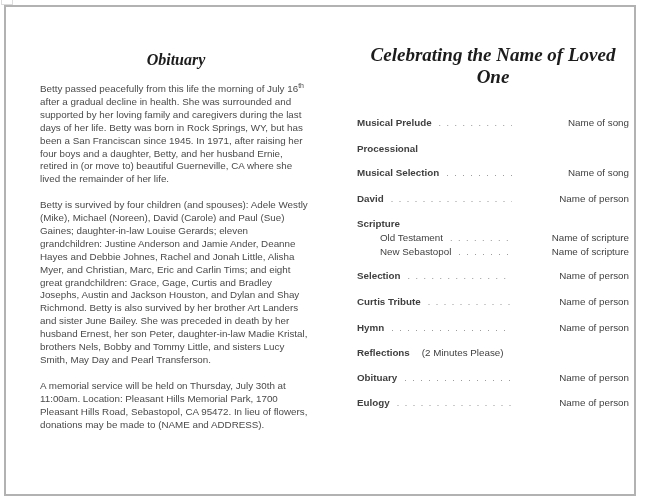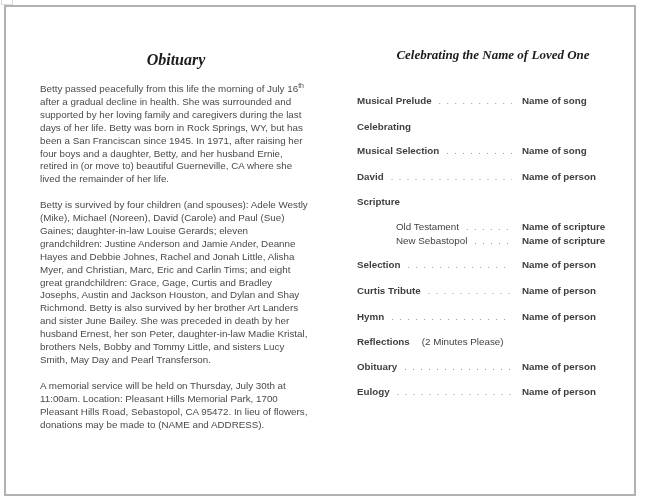--- a/index.html
+++ b/index.html
@@ -49,44 +49,44 @@
   }
   .obituary-body p { margin: 0 0 12.9px 0; }
   .obituary-body p:last-child { margin-bottom: 0; }
   .obituary-body sup { font-size: 7px; line-height: 0; }
   
   .right-page {
     position: absolute;
     left: 357px; top: 44px;
     width: 272px;
   }
-  .right-page .page-title { font-size: 13px; line-height: 22px; }
-  .program-list { margin-top: 28px; }
+  .right-page .page-title { font-size: 19px; line-height: 22px; }
+  .program-list { margin-top: 28px; text-align: right; }
   .prow {
     display: flex;
     align-items: baseline;
     font-size: 9.8px;
     line-height: 13px;
     color: #3f3f3f;
     margin-bottom: 11.6px;
   }
   .prow .plabel { font-weight: bold; white-space: nowrap; }
   .prow .pnote { font-weight: normal; margin-left: 12px; white-space: nowrap; }
   .prow .pleader {
     flex: 1;
     overflow: hidden;
     white-space: nowrap;
     color: #8e8e8e;
     font-size: 9px;
     letter-spacing: 1.5px;
     margin: 0 10px 0 7px;
   }
-  .prow .pvalue { width: 107px; flex: none; white-space: nowrap; font-weight: bold; }
-  .prow.tight { margin-bottom: 12px; }
-  .prow.sub { margin-left: 39px; margin-bottom: 0; }
+  .prow .pvalue { width: 107px; flex: none; white-space: nowrap; }
+  .prow.tight { margin-bottom: 1px; }
+  .prow.sub { margin-left: 23px; margin-bottom: 0; }
   .prow.sub .plabel { font-weight: normal; }
   .prow.sub-last { margin-bottom: 10px; }
 </style>
 </head>
 <body>
 
 <div id="canvas">
   <div class="page-border"></div>
   <div class="corner-artifact"></div>
 
@@ -103,21 +103,21 @@
     <div class="page-title">Celebrating the Name of Loved One</div>
     <div class="program-list">
 
       <div class="prow">
         <span class="plabel">Musical Prelude</span>
         <span class="pleader">. . . . . . . . . . . . . . . . . . . . . . . . . . . . . . . . . . . . . . . . . . . . . . . . . .</span>
         <span class="pvalue">Name of song</span>
       </div>
 
       <div class="prow">
-        <span class="plabel">Celebrating</span>
+        <span class="plabel">Processional</span>
       </div>
 
 
 
       <div class="prow">
         <span class="plabel">Musical Selection</span>
         <span class="pleader">. . . . . . . . . . . . . . . . . . . . . . . . . . . . . . . . . . . . . . . . . . . . . . . . . .</span>
         <span class="pvalue">Name of song</span>
       </div>
 

